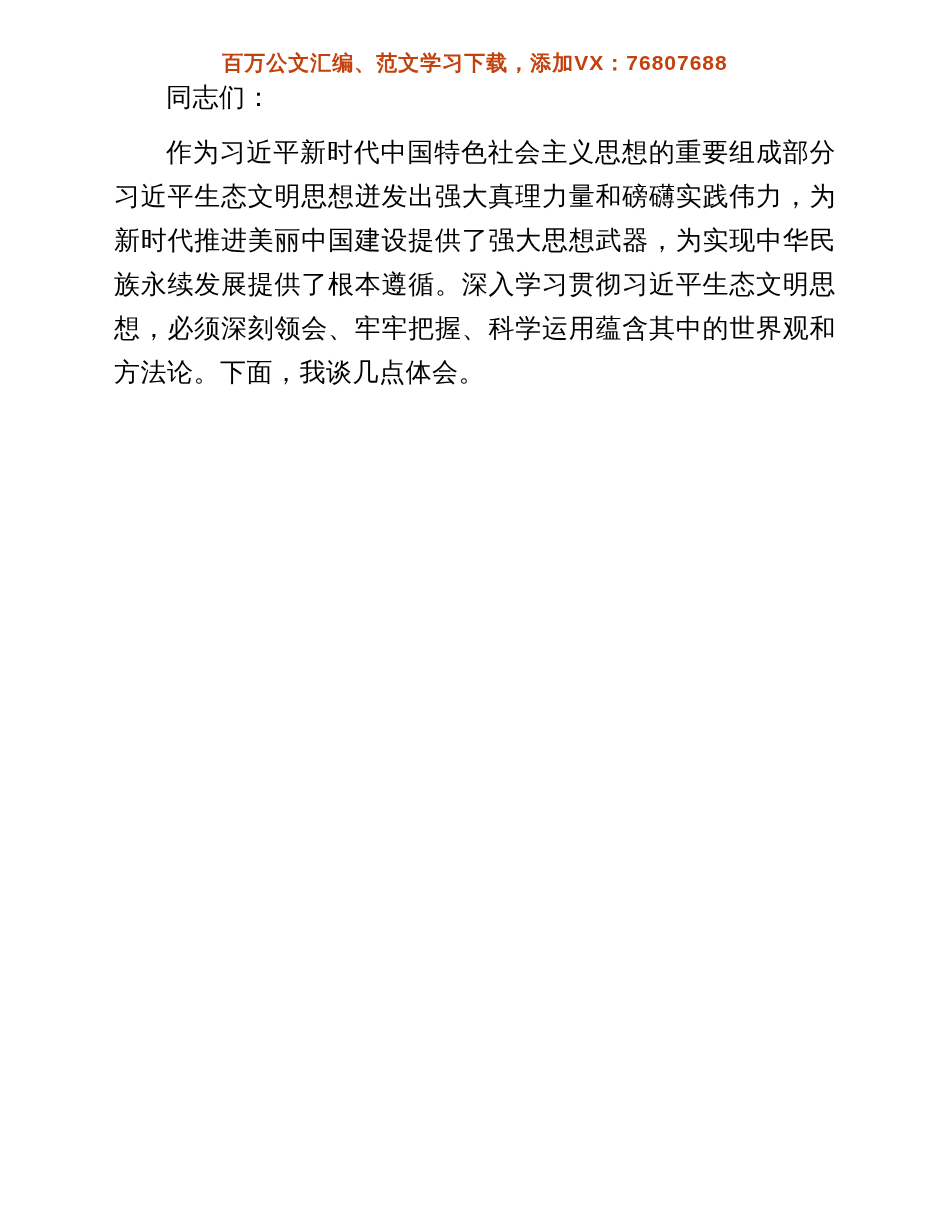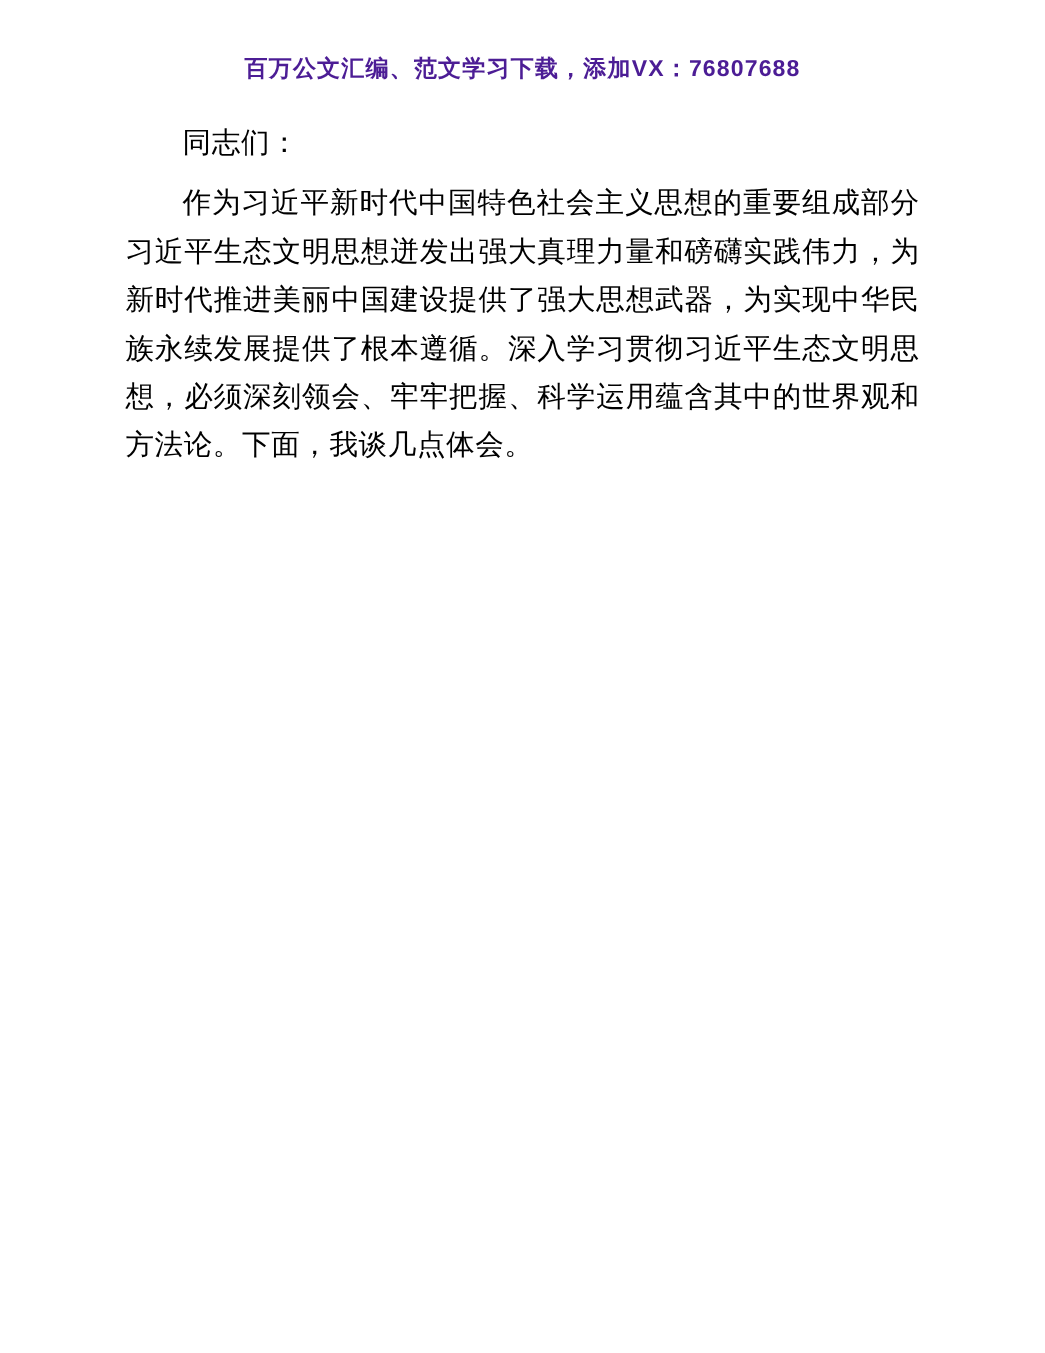--- a/index.html
+++ b/index.html
@@ -31,37 +31,37 @@
   }
   .doc-title {
     margin: 30px auto 18px auto;
     text-align: center;
     font-size: 32px;
     font-weight: bold;
     line-height: 48px;
     letter-spacing: 1px;
   }
   .doc-body {
-    margin-top: 32px;
+    margin-top: 0;
   }
   .doc-body p {
     margin: 0 0 11px 0;
     font-size: 26px;
     line-height: 44px;
     text-align: justify;
     text-justify: inter-ideograph;
     text-indent: 2em;
     letter-spacing: 0.5px;
     word-break: break-all;
   }
 </style>
 </head>
 <body style="background: rgb(255, 255, 255);">
 
 <div class="page">
-  <div class="notice" style="color: #4c1d95;">百万公文汇编、范文学习下载，添加VX：76807688</div>
+  <div class="notice" style="color: #c2410c;">百万公文汇编、范文学习下载，添加VX：76807688</div>
 
 
   <div class="doc-body">
       <p>同志们：</p>
       <p>作为习近平新时代中国特色社会主义思想的重要组成部分习近平生态文明思想迸发出强大真理力量和磅礴实践伟力，为新时代推进美丽中国建设提供了强大思想武器，为实现中华民族永续发展提供了根本遵循。深入学习贯彻习近平生态文明思想，必须深刻领会、牢牢把握、科学运用蕴含其中的世界观和方法论。下面，我谈几点体会。</p>
     </div>
 </div>
 
 </body></html>

